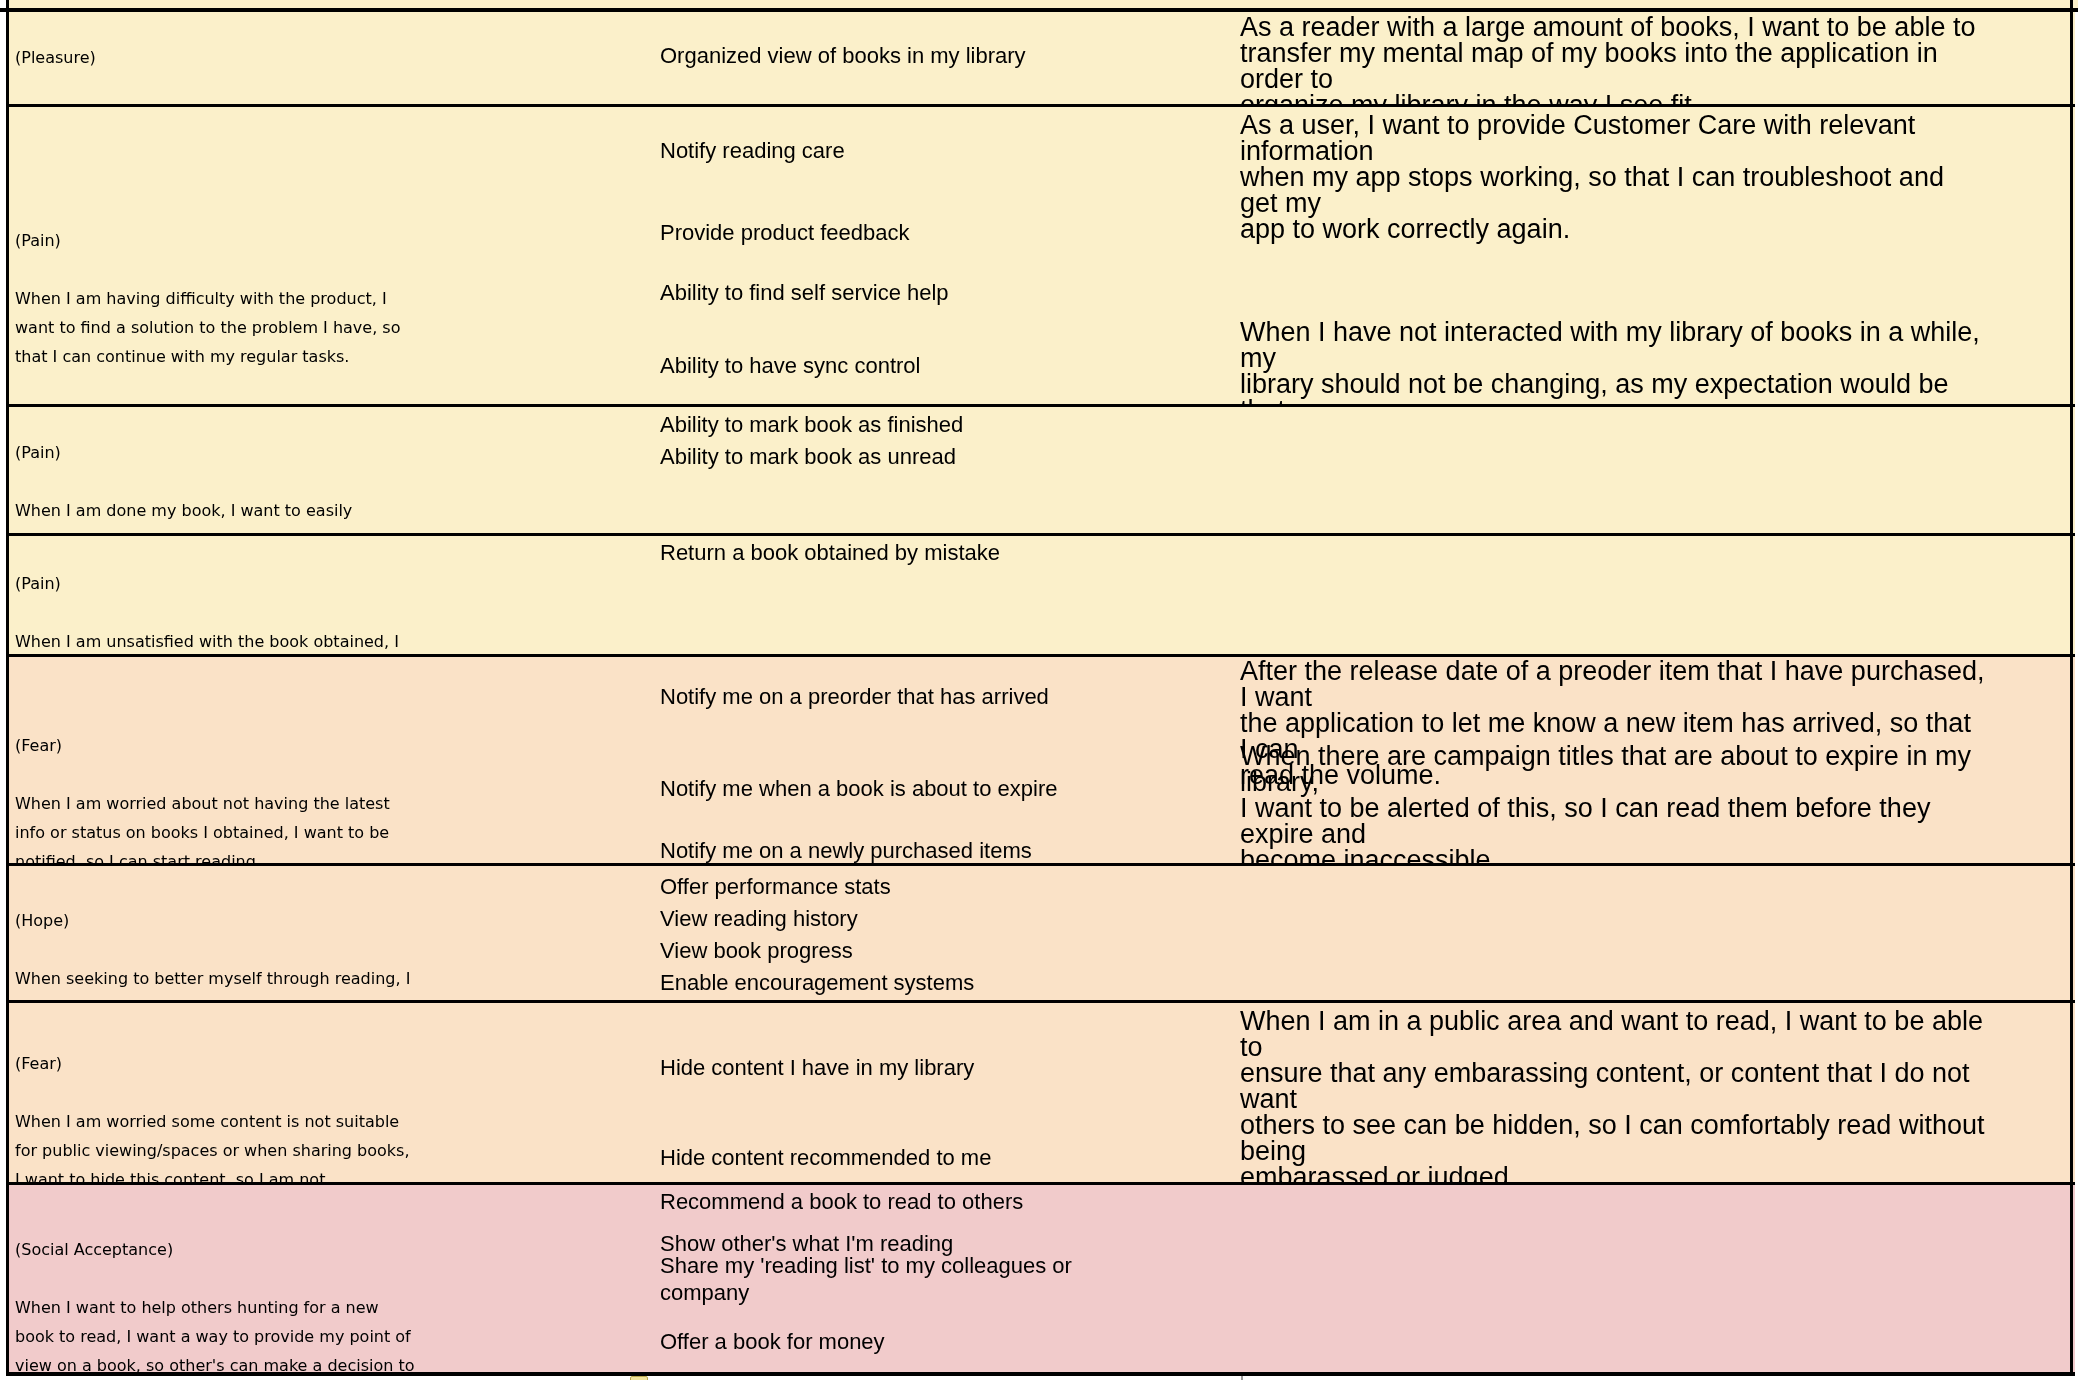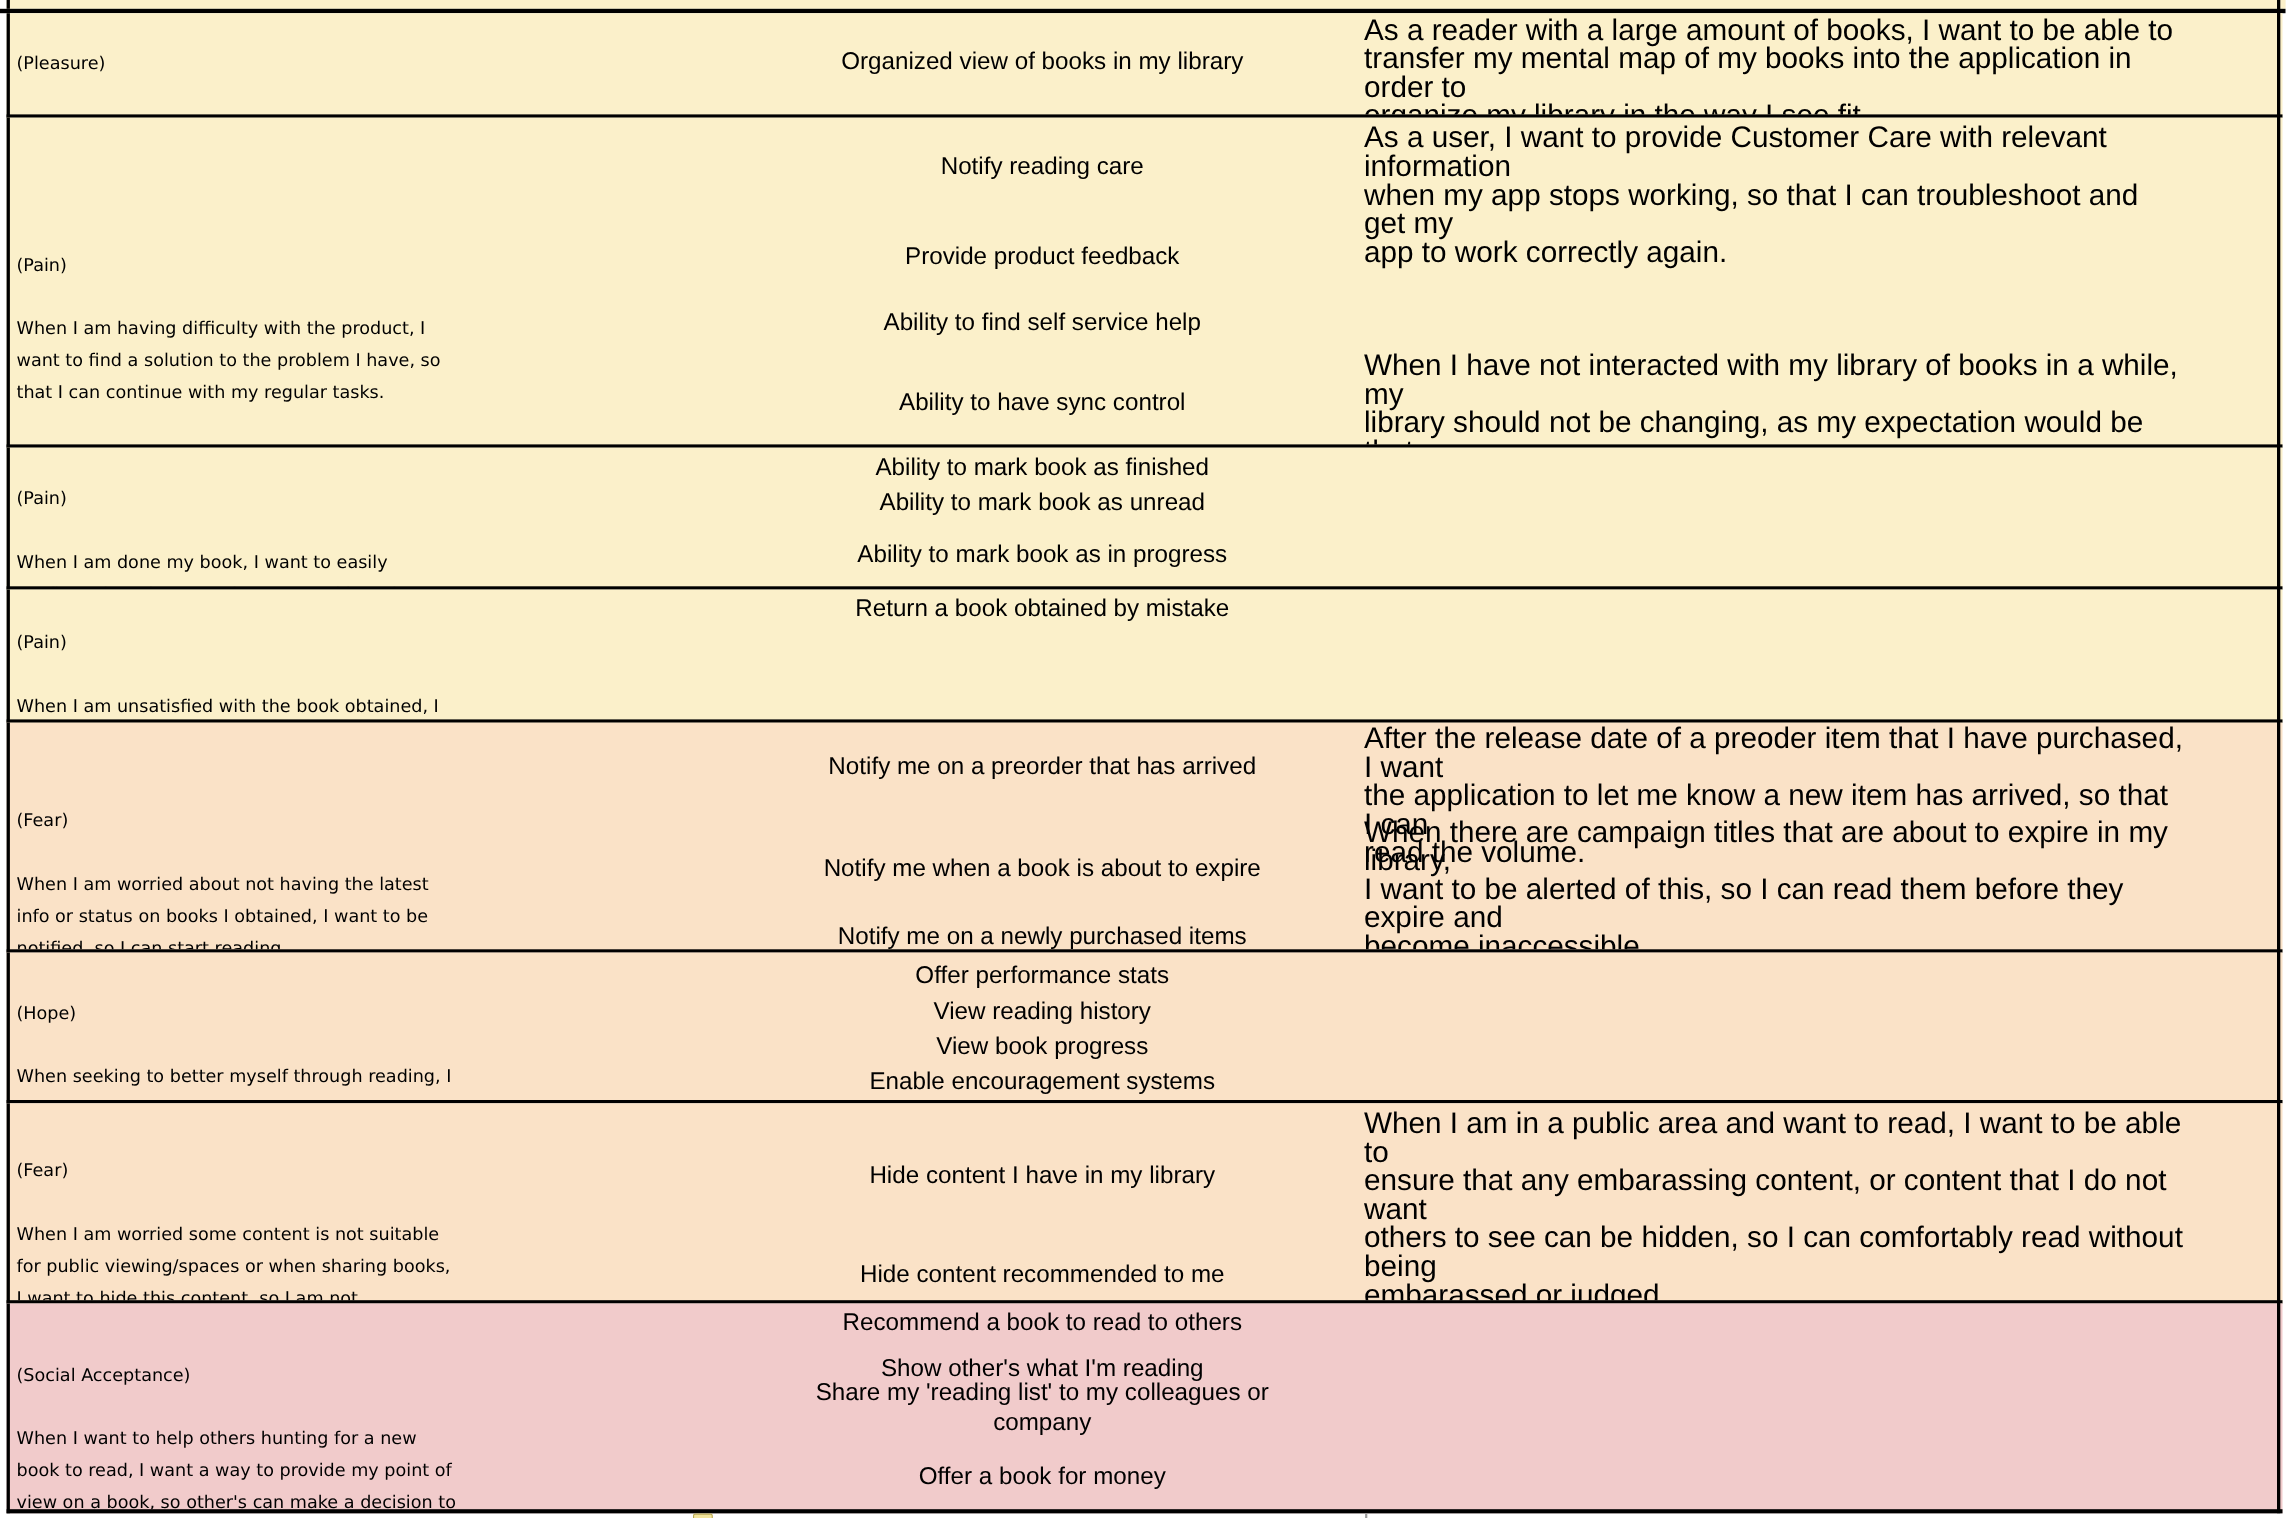--- a/index.html
+++ b/index.html
@@ -13,21 +13,21 @@
   .tbl { position:absolute; left:6px; top:12px; width:2069px; }
   .row { position:relative; overflow:hidden;
     border-left:3px solid #000; border-bottom:3px solid #000; }
   .row.last { border-bottom:4px solid #000; }
   .bg-cream { background:#FBF0CA; }
   .bg-peach { background:#FAE2C7; }
   .bg-pink  { background:#F1CBCB; }
   .c1 { position:absolute; left:6px; width:630px; white-space:pre-line;
     font-family:"DejaVu Sans", sans-serif; font-size:16px; line-height:29px; }
   .c2item { position:absolute; left:651px; width:575px; white-space:pre-line;
-    font-family:"Liberation Sans", sans-serif; font-size:22px; line-height:27px;text-align:center; }
+    font-family:"Liberation Sans", sans-serif; font-size:22px; line-height:27px; }
   .c3item { position:absolute; left:1231px; width:745px; white-space:pre-line;
     font-family:"Liberation Sans", sans-serif; font-size:27px; line-height:26px; }
   .right-vborder { position:absolute; left:2070px; top:0; width:3px; height:1376px; background:#000; }
   .bottom-strip { position:absolute; left:0; top:1376px; width:2078px; height:4px; background:#ffffff; }
   .note-frag { position:absolute; left:630px; top:0; width:18px; height:10px;
     background:#F2E49B; border:1px solid #B8A74F; border-radius:2px 2px 0 0; box-sizing:border-box; }
   .divider-frag { position:absolute; left:1241px; top:0; width:2px; height:4px; background:#9a9a9a; }
 </style>
 </head>
 <body>
@@ -72,21 +72,20 @@
 
     <div class="row bg-cream" style="height:126px">
       <div class="c1" style="top:2px">
         <div>(Pain)</div>
         <div>When I am done my book, I want to easily
 confirm what I have read or not read into the
 system, so I can avoid confusion later on.</div>
       </div>
       <div class="c2item" style="top:4px">Ability to mark book as finished</div>
       <div class="c2item" style="top:36px">Ability to mark book as unread</div>
-      <div class="c2item" style="top:83px">Ability to mark book as in progress</div>
     </div>
 
     <div class="row bg-cream" style="height:118px">
       <div class="c1" style="top:4px">
         <div>(Pain)</div>
         <div>When I am unsatisfied with the book obtained, I
 want to easily return it for a full refund, so I can
 save money for something more suitable.</div>
       </div>
       <div class="c2item" style="top:3px">Return a book obtained by mistake</div>

